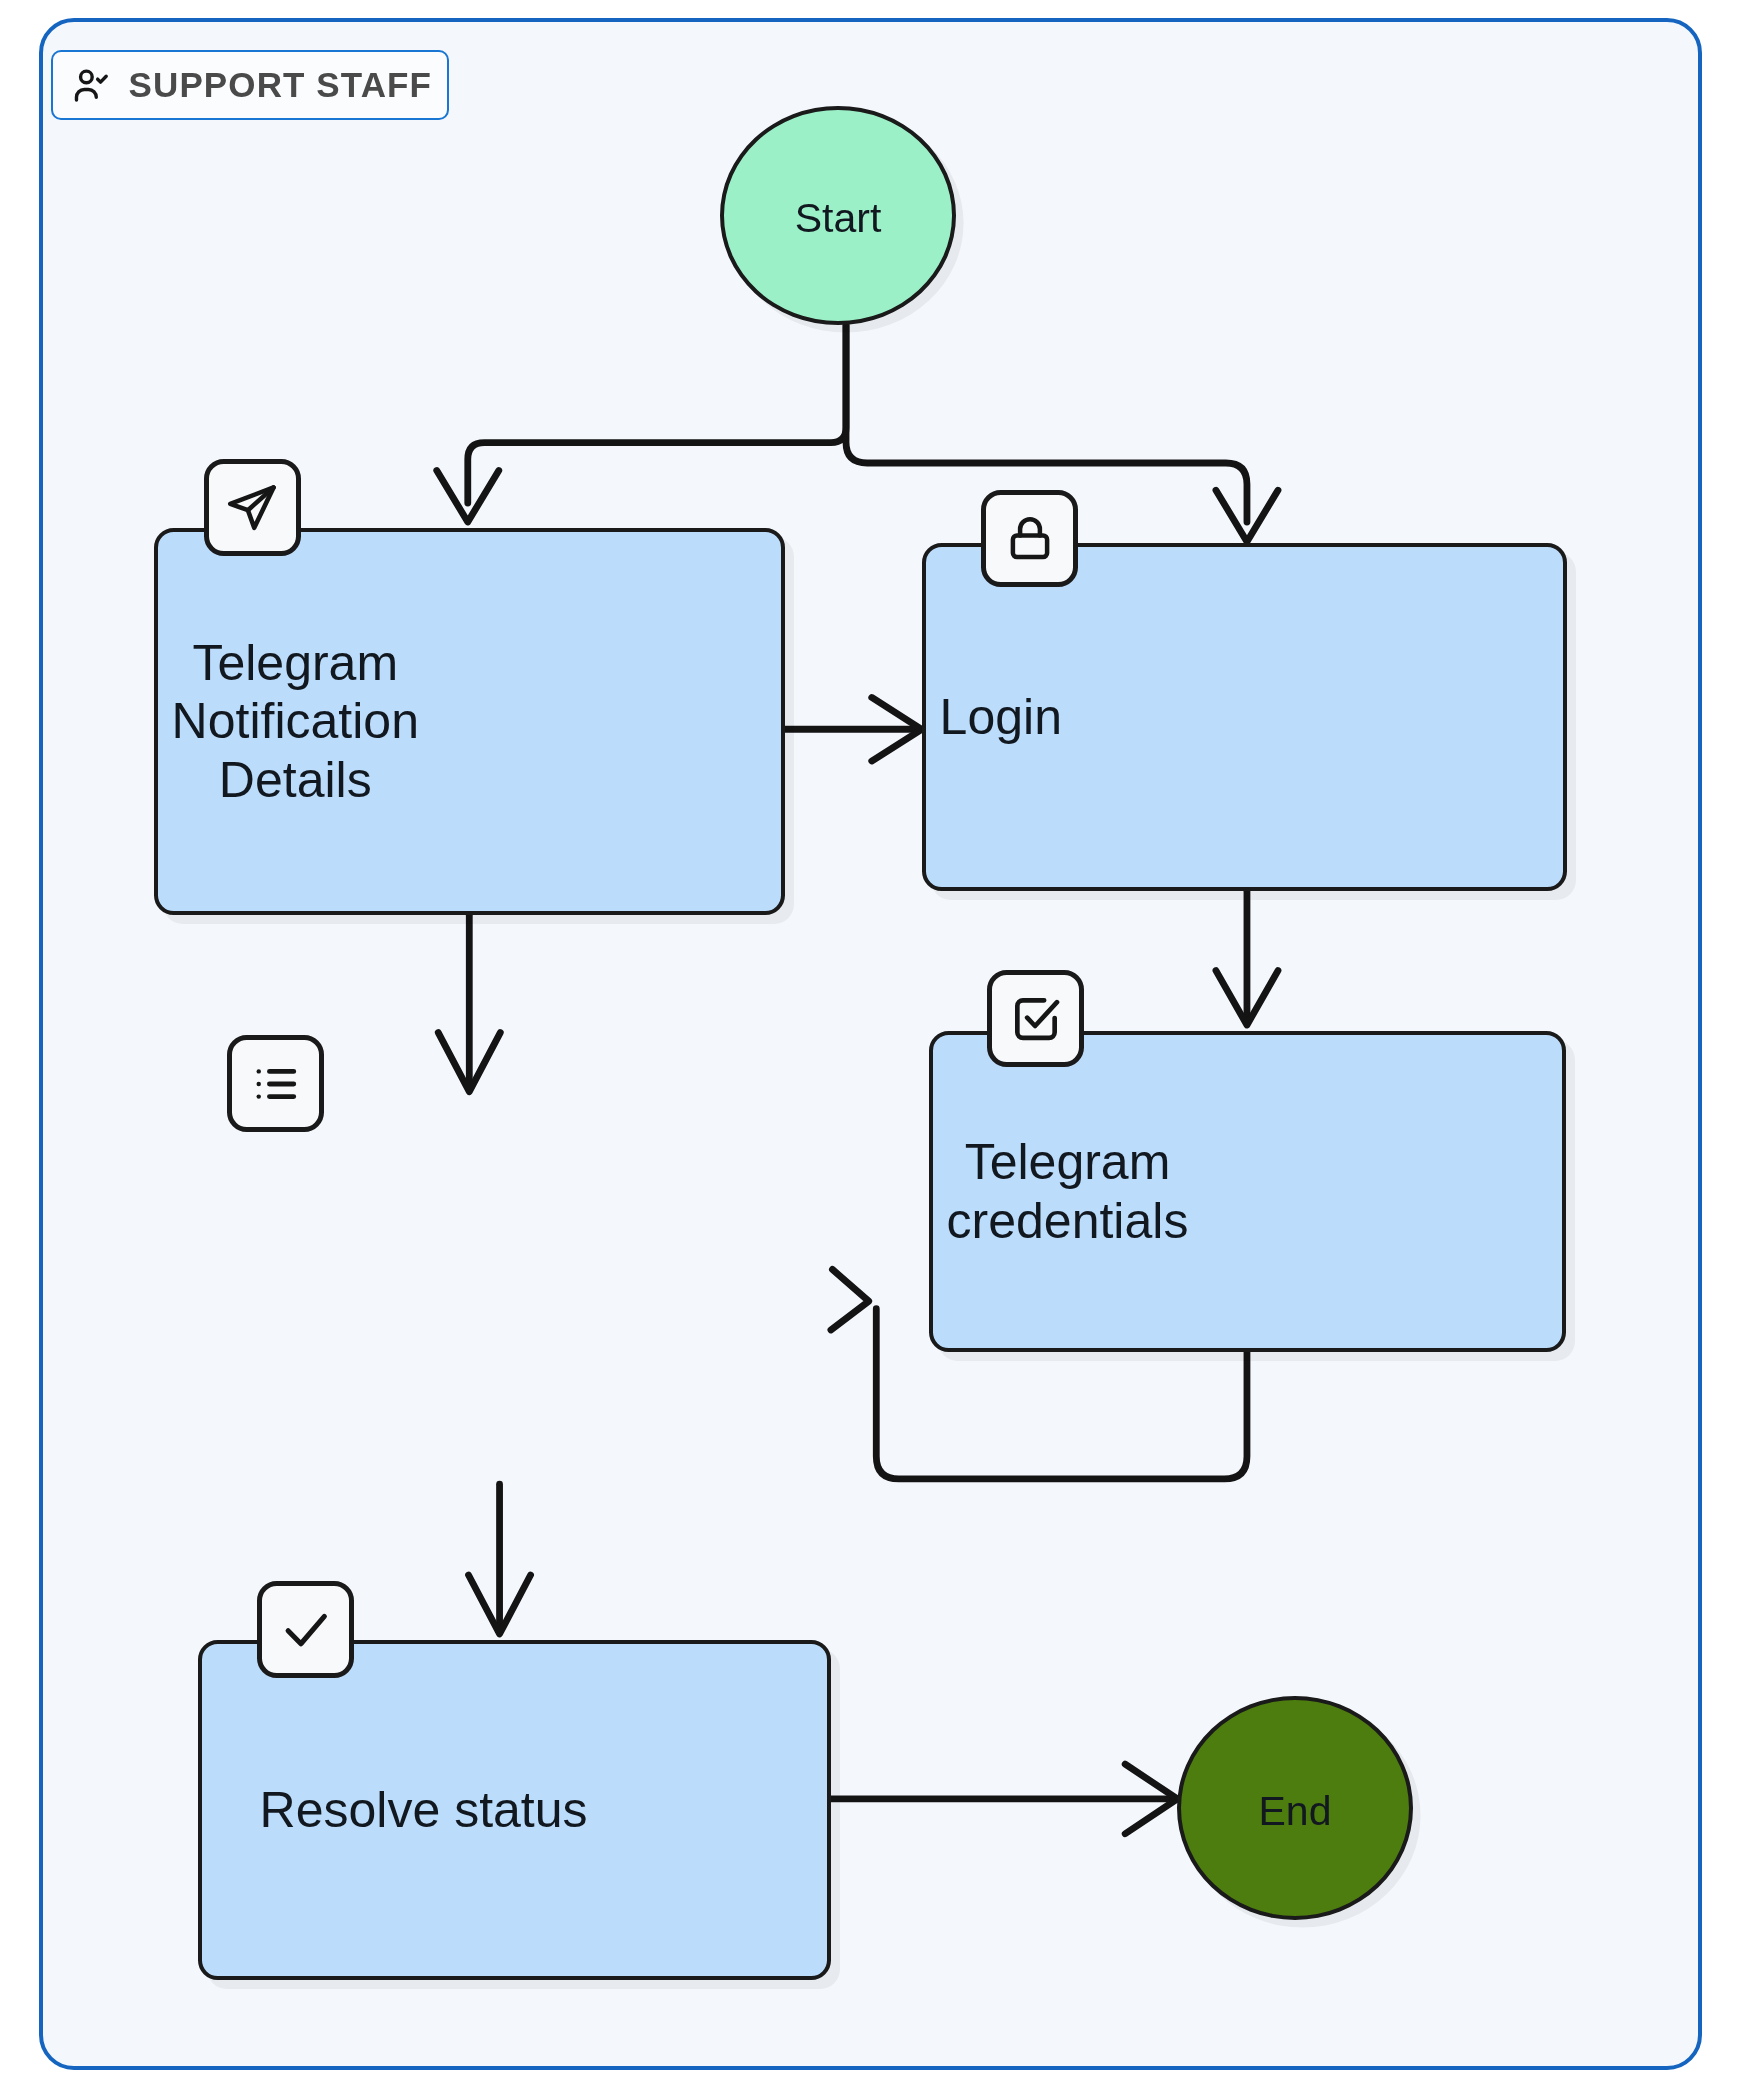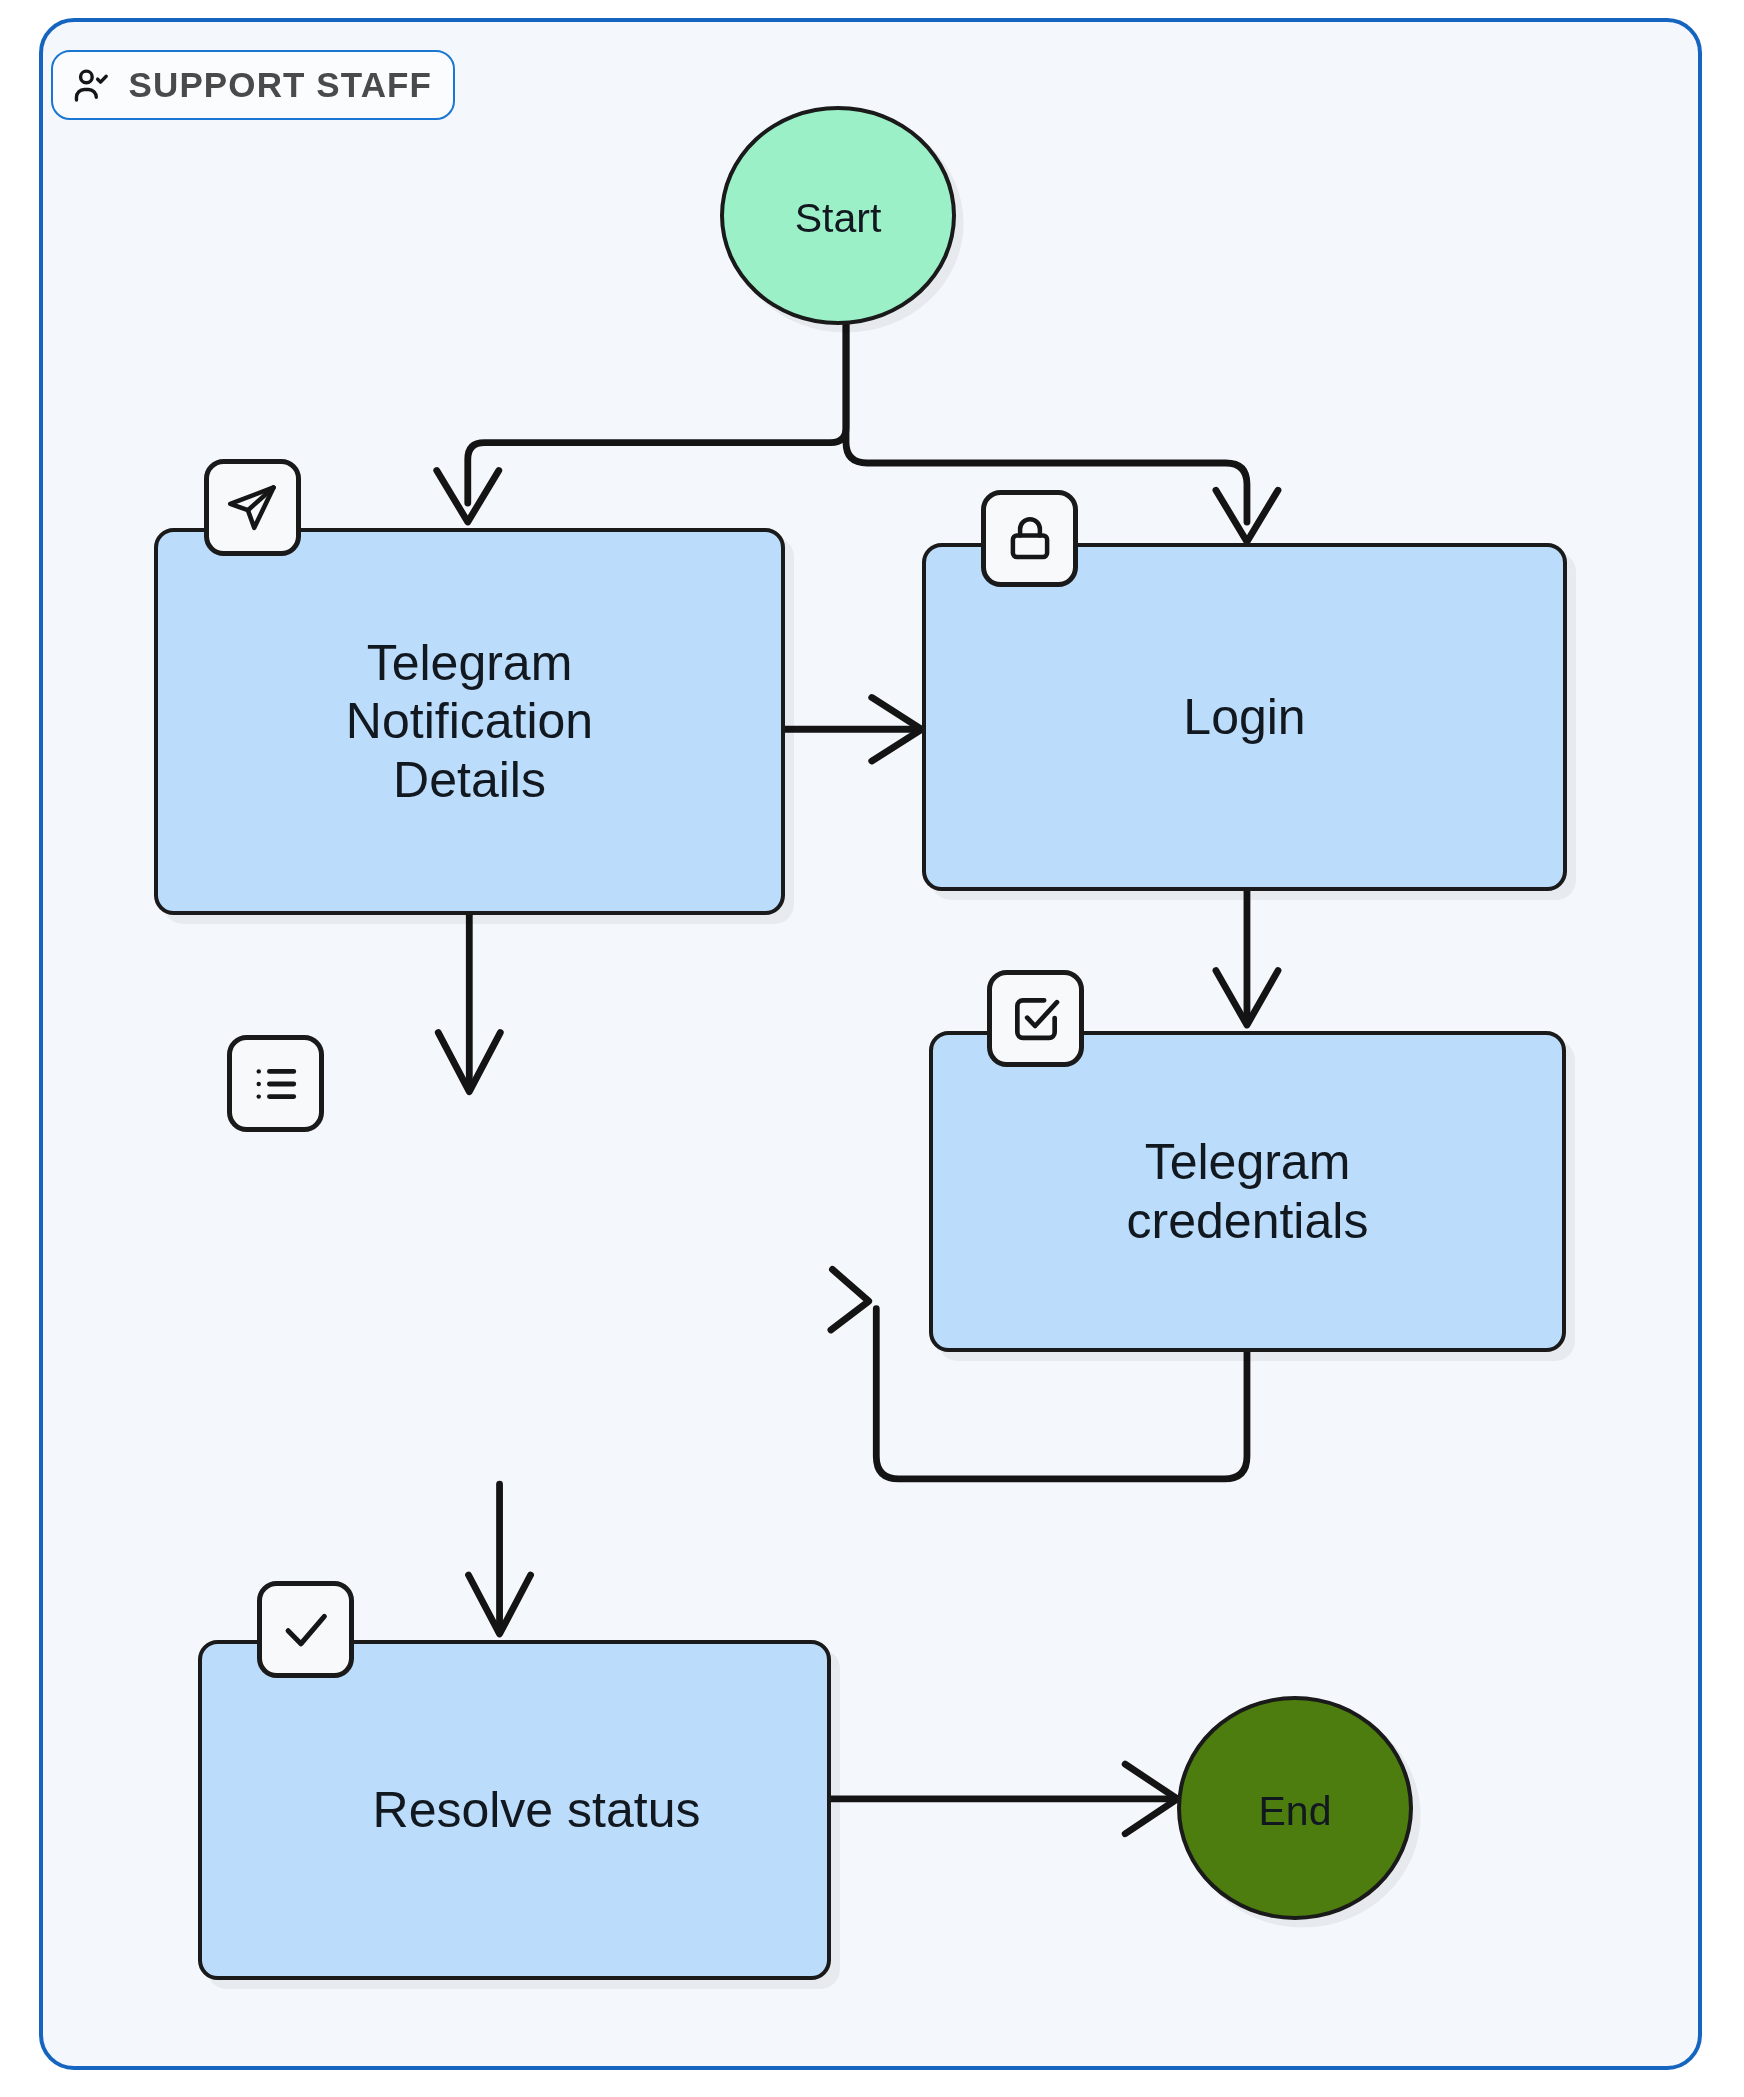--- a/index.html
+++ b/index.html
@@ -37,24 +37,24 @@
   
   .lane-badge {
     position: absolute;
     left: 51px;
     top: 50px;
     height: 70px;
     box-sizing: border-box;
     display: flex;
     align-items: center;
     gap: 16.6px;
-    padding: 0 21px 0 18px;
+    padding: 0 15px 0 18px;
     background: #fbfcfe;
     border: 2.3px solid #1976d2;
-    border-radius: 19px;
+    border-radius: 10px;
     z-index: 40;
   }
   .lane-badge .badge-text {
     font-size: 35px;
     font-weight: bold;
     letter-spacing: 1.1px;
     color: #4a4a4a;
     white-space: nowrap;
   }
   .lane-badge .badge-icon { display: block; line-height: 0; }
@@ -91,21 +91,20 @@
 
   
   .proc {
     position: absolute;
     box-sizing: border-box;
     background: #bcdcfb;
     border: 4.5px solid #1a1a1a;
     border-radius: 19.7px;
     display: flex;
     align-items: center;
-    justify-content: center;
     z-index: 20;
     box-shadow: 9px 9px 0 rgba(0,0,0,0.05);
   }
   .proc .p-label {
     font-size: 50px;
     line-height: 1.17;
     text-align: center;
     color: #12181f;
     padding: 0 13.6px;
     white-space: pre-line;

